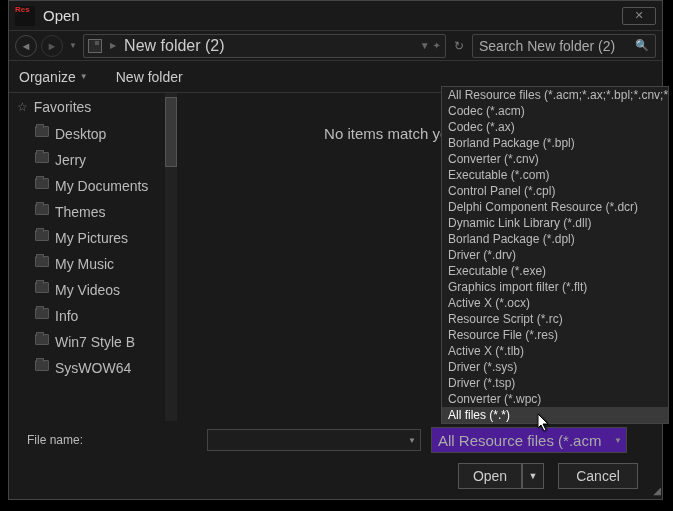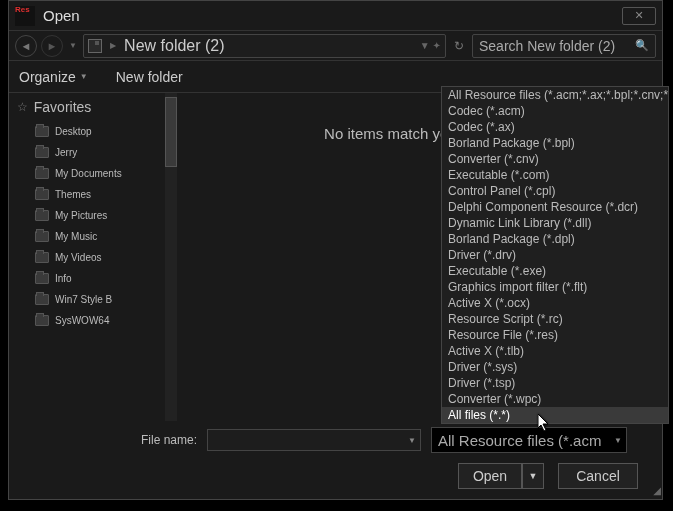--- a/index.html
+++ b/index.html
@@ -27,30 +27,30 @@
   .toolbar { height:32px; display:flex; align-items:center; padding: 0 10px; gap:28px; border-bottom:1px solid #333; }
   .tool-item { font-size:14px; color:#ccc; display:flex; align-items:center; gap:4px; }
   .tool-caret { font-size:8px; color:#888; }
 
   .body { display:flex; height: calc(100% - 30px - 30px - 32px - 78px); position:relative; }
   .sidebar { width:168px; background:#1a1a1a; overflow:hidden; position:relative; }
   .scroll-track { position:absolute; right:0; top:0; width:12px; height:100%; background:#222; }
   .scroll-thumb { position:absolute; right:0; top:4px; width:12px; height:70px; background:#3a3a3a; border:1px solid #555; }
   .favhdr { display:flex; align-items:center; gap:6px; padding:6px 8px; color:#bbb; font-size:14px; }
   .star { color:#777; font-size:12px; }
-  .favitem { display:flex; gap:6px; padding:5px 8px 5px 26px; color:#bbb; font-size:10px; white-space:nowrap; overflow:hidden; }
+  .favitem { display:flex; gap:6px; padding:5px 8px 5px 26px; color:#bbb; font-size:14px; white-space:nowrap; overflow:hidden; }
   .foldicon { width:14px; height:11px; background:#3a3a3a; border:1px solid #555; border-radius:1px; position:relative; flex-shrink:0; }
   .foldicon::before { content:''; position:absolute; top:-3px; left:0; width:6px; height:3px; background:#3a3a3a; border:1px solid #555; border-bottom:none; }
   .main { flex:1; background:#1a1a1a; display:flex; justify-content:center; padding-top:32px; color:#bbb; font-size:15px; }
 
   .footer { height:78px; padding: 6px 18px; }
   .fn-row { display:flex; align-items:center; gap:10px; margin-bottom:10px; }
-  .fn-label { width:170px; text-align:right; font-size:12px; color:#bbb; }
+  .fn-label { width:170px; text-align:left; font-size:12px; color:#bbb; }
   .fn-input { width:214px; height:22px; background:#1d1d1d; border:1px solid #444; display:flex; align-items:center; justify-content:flex-end; padding:0 4px; }
-  .fn-type { width:196px; height:26px; background:#000000; border:1px solid #444; display:flex; align-items:center; padding:0 6px; font-size:15px; color:#aaa; overflow:hidden; white-space:nowrap; position:relative; }
+  .fn-type { width:196px; height:26px; background:#4c1d95; border:1px solid #444; display:flex; align-items:center; padding:0 6px; font-size:15px; color:#aaa; overflow:hidden; white-space:nowrap; position:relative; }
   .fn-type .dd { position:absolute; right:4px; font-size:8px; color:#888; }
   .btn-row { display:flex; justify-content:flex-end; gap:14px; padding-right:6px; }
   .btn { height:26px; border:1px solid #555; background:#222; display:flex; align-items:center; justify-content:center; font-size:14px; color:#ccc; }
   .btn.open { width:64px; }
   .btn.dd { width:22px; border-left:1px solid #555; font-size:9px; }
   .btn.cancel { width:80px; }
   .open-wrap { display:flex; }
   .resize { position:absolute; right:3px; bottom:3px; color:#666; font-size:10px; letter-spacing:-2px; }
 
   .dropdown { position:absolute; left:441px; top:86px; width:228px; background:#1f1f1f; border:1px solid #444; z-index:10; }

